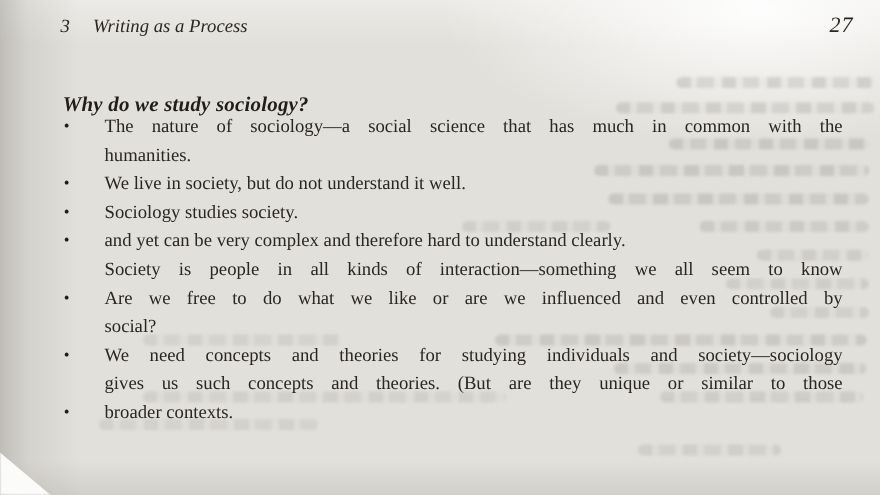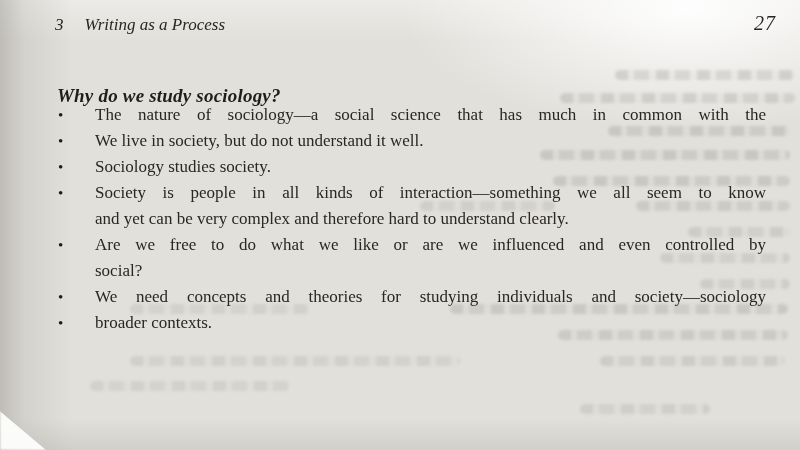--- a/index.html
+++ b/index.html
@@ -96,42 +96,44 @@
   <span class="chapter-title">Writing as a Process</span>
   <span class="page-num">27</span>
 </header>
 
 <h2 class="section-heading">Why do we study sociology?</h2>
 
 <ul class="bullet-list">
   <li>
     <span class="bullet">•</span>
     <div class="line">The nature of sociology—a social science that has much in common with the</div>
+    <div class="line last">humanities.</div>
   </li>
   <li>
     <span class="bullet">•</span>
     <div class="line last">We live in society, but do not understand it well.</div>
   </li>
   <li>
     <span class="bullet">•</span>
     <div class="line last">Sociology studies society.</div>
   </li>
   <li>
     <span class="bullet">•</span>
+    <div class="line last">and yet can be very complex and therefore hard to understand clearly.</div>
     <div class="line">Society is people in all kinds of interaction—something we all seem to know</div>
-    <div class="line last">and yet can be very complex and therefore hard to understand clearly.</div>
   </li>
   <li>
     <span class="bullet">•</span>
     <div class="line">Are we free to do what we like or are we influenced and even controlled by</div>
     <div class="line last">social?</div>
   </li>
   <li>
     <span class="bullet">•</span>
     <div class="line">We need concepts and theories for studying individuals and society—sociology</div>
+    <div class="line">gives us such concepts and theories. (But are they unique or similar to those</div>
   </li>
   <li>
     <span class="bullet">•</span>
     <div class="line last">broader contexts.</div>
   </li>
 </ul>
 
 <div class="corner-wedge"></div>
 
 </body></html>

